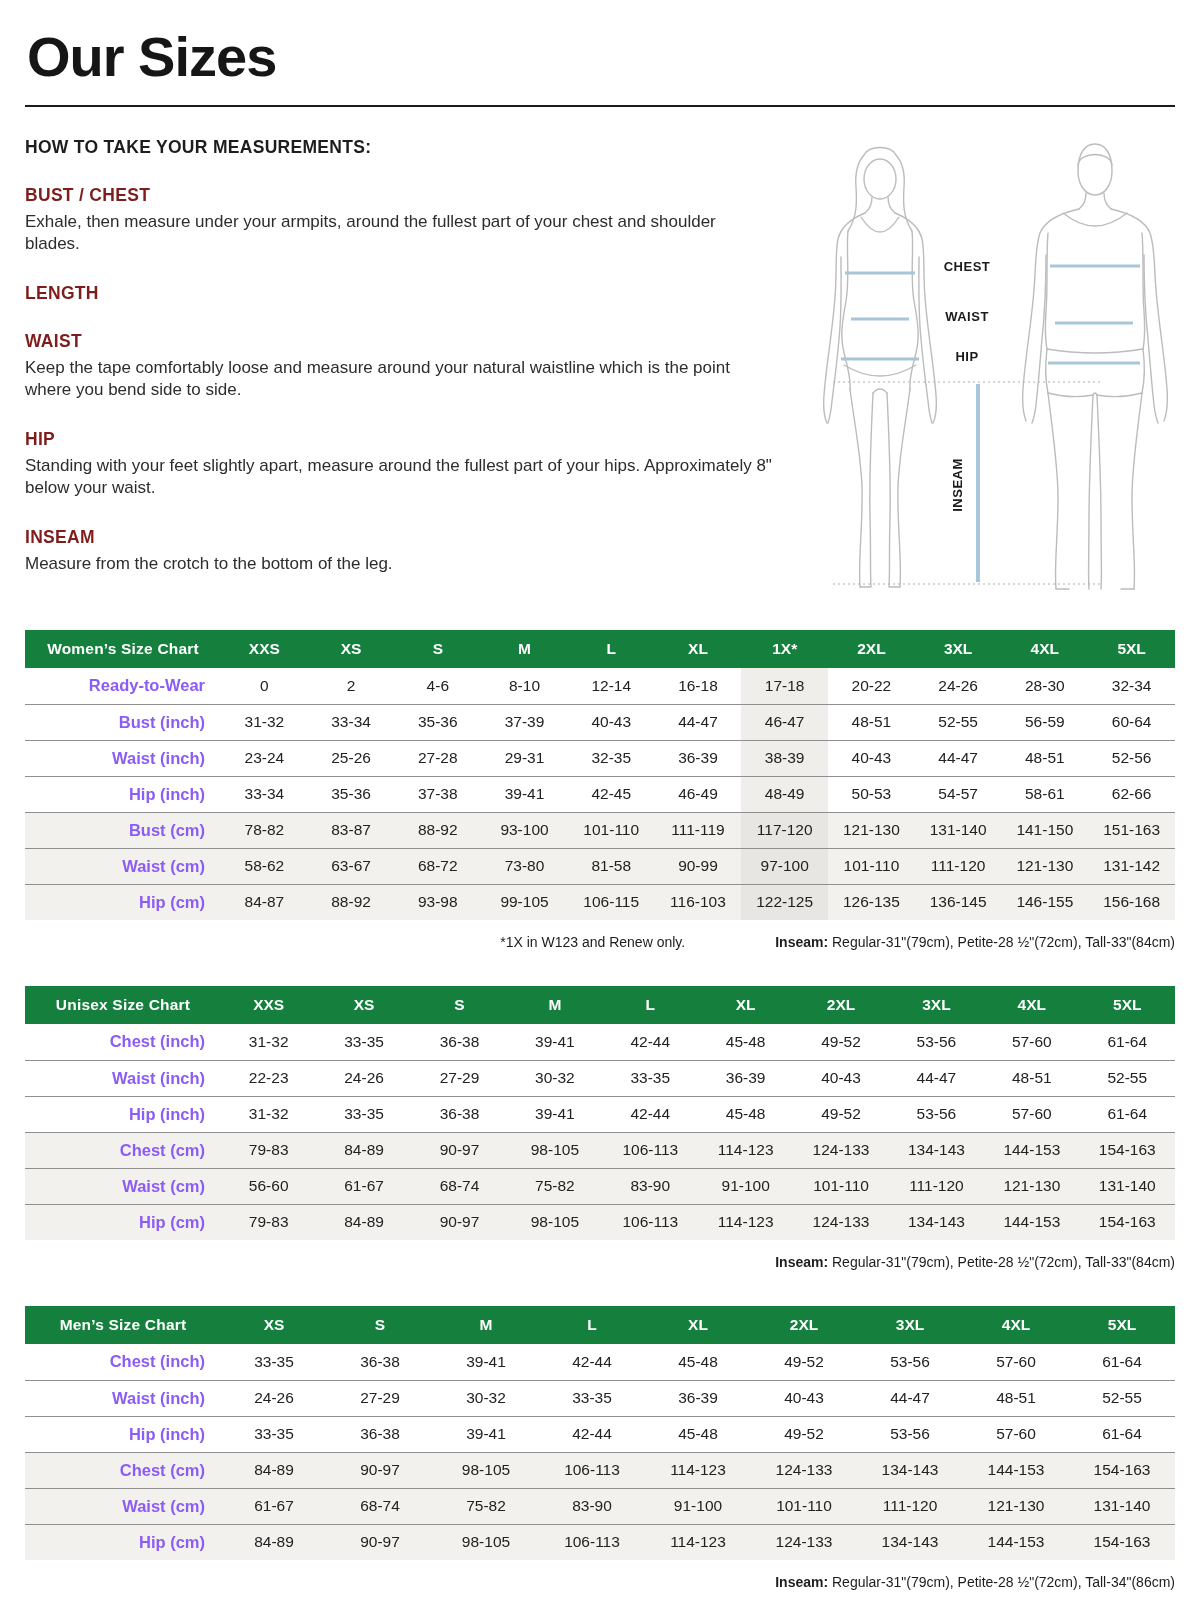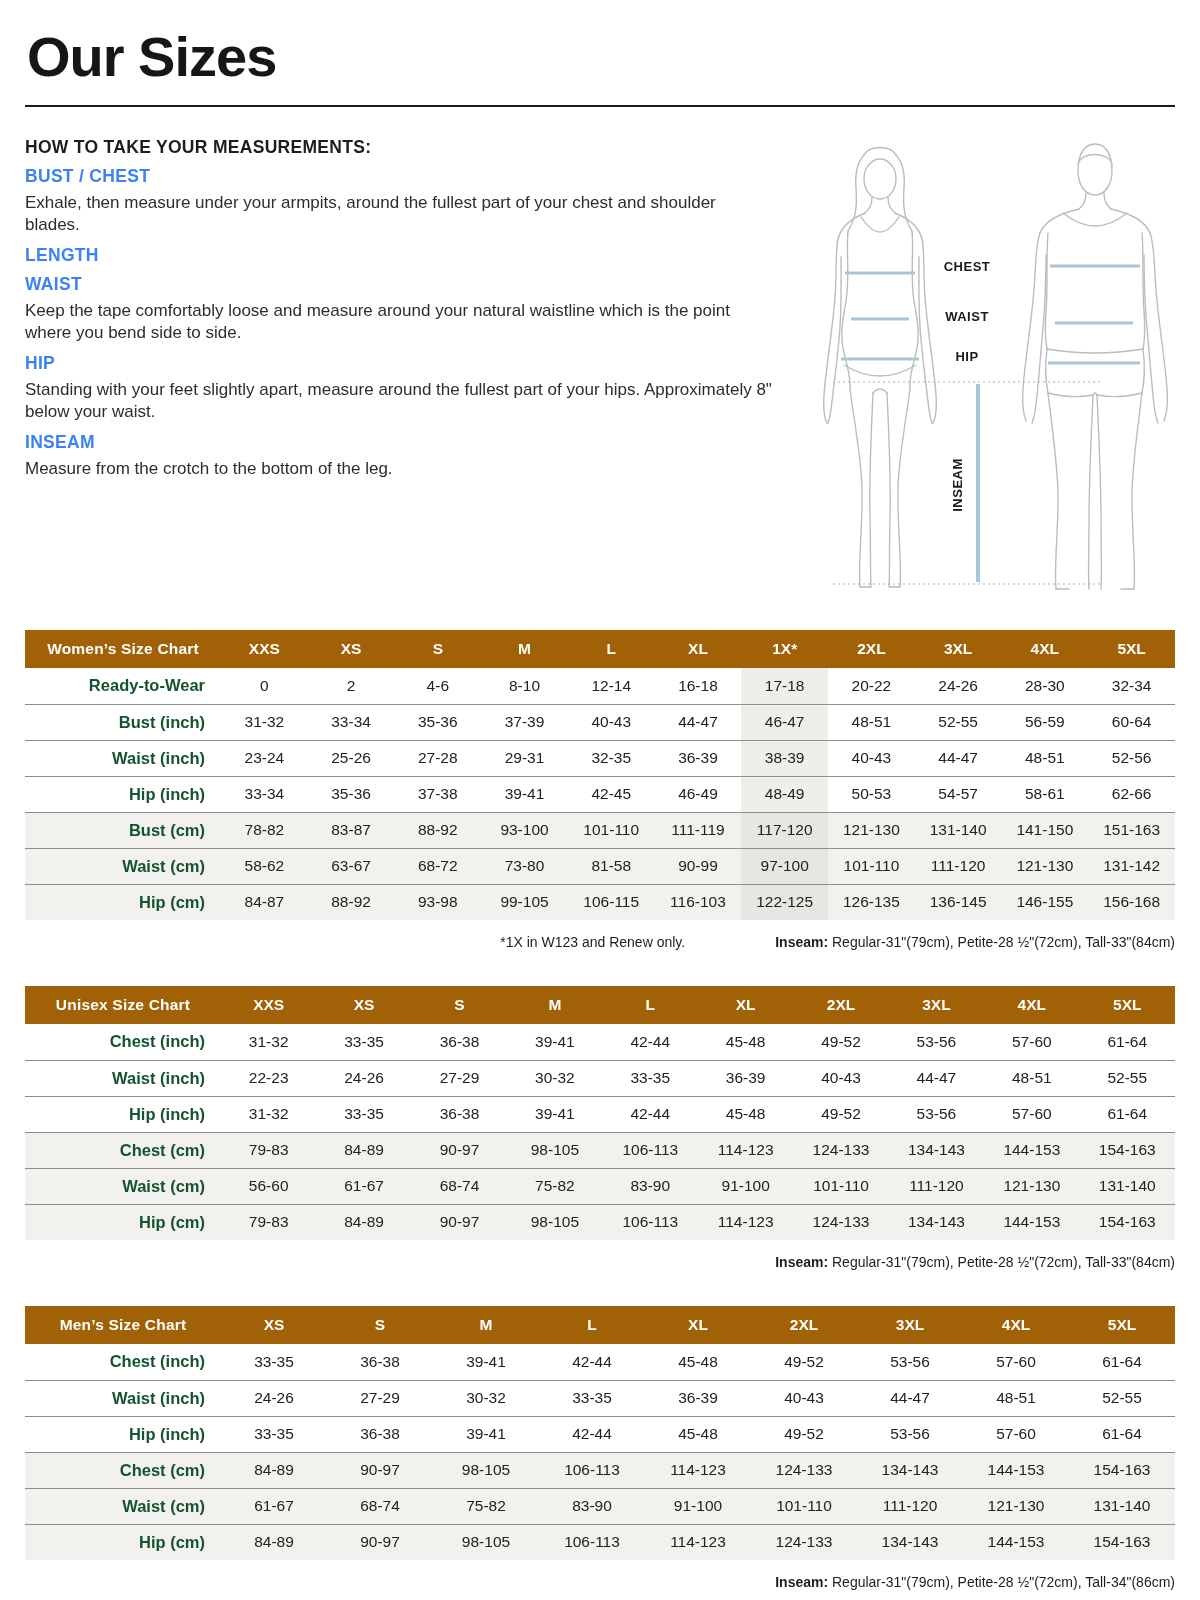--- a/index.html
+++ b/index.html
@@ -33,22 +33,22 @@
     font-size: 17.5px;
     font-weight: 700;
     letter-spacing: .3px;
     margin: 4px 0 0 0;
     color: #1d1d1d;
   }
   .inst-section h3 {
     font-size: 17.5px;
     font-weight: 700;
     letter-spacing: .3px;
-    margin: 8px 0 5px 0;
-    color: #3b82f6;
+    margin: 27px 0 5px 0;
+    color: #7f1d1d;
   }
   .inst-section p {
     font-size: 17px;
     line-height: 1.32;
     margin: 0;
     color: #2d2d2d;
   }
   .diagram { margin-left: auto; margin-top: 2px; width: 380px; }
   .diagram svg { display: block; }
   .fig-label {
@@ -62,21 +62,21 @@
   
   .size-table-section { margin-top: 36px; }
   .size-table-section.first { margin-top: 30px; }
   table.size-table {
     width: 100%;
     border-collapse: collapse;
     table-layout: fixed;
   }
   col.label-col { width: 196px; }
   table.size-table thead th {
-    background: #a16207;
+    background: #15803d;
     color: #ffffff;
     font-size: 15.5px;
     font-weight: 700;
     height: 38px;
     padding: 9px;
     text-align: center;
   }
   table.size-table thead th.title-cell {
     font-weight: 600;
     letter-spacing: .2px;
@@ -87,21 +87,21 @@
     font-size: 15.5px;
     color: #222222;
     padding: 0;
   }
   table.size-table tbody tr + tr td { border-top: 1px solid #8f8f8f; }
   table.size-table tbody td.row-label {
     text-align: right;
     padding-right: 16px;
     font-size: 16.5px;
     font-weight: 700;
-    color: #14532d;
+    color: #8b5cf6;
   }
   table.size-table tbody tr.shaded td { background: #f2f1ee; }
   table.size-table tbody td.hl { background: #efeeea; }
   table.size-table tbody tr.shaded td.hl { background: #e7e6e2; }
 
   .footnotes {
     display: flex;
     justify-content: flex-end;
     gap: 90px;
     margin-top: 14px;

